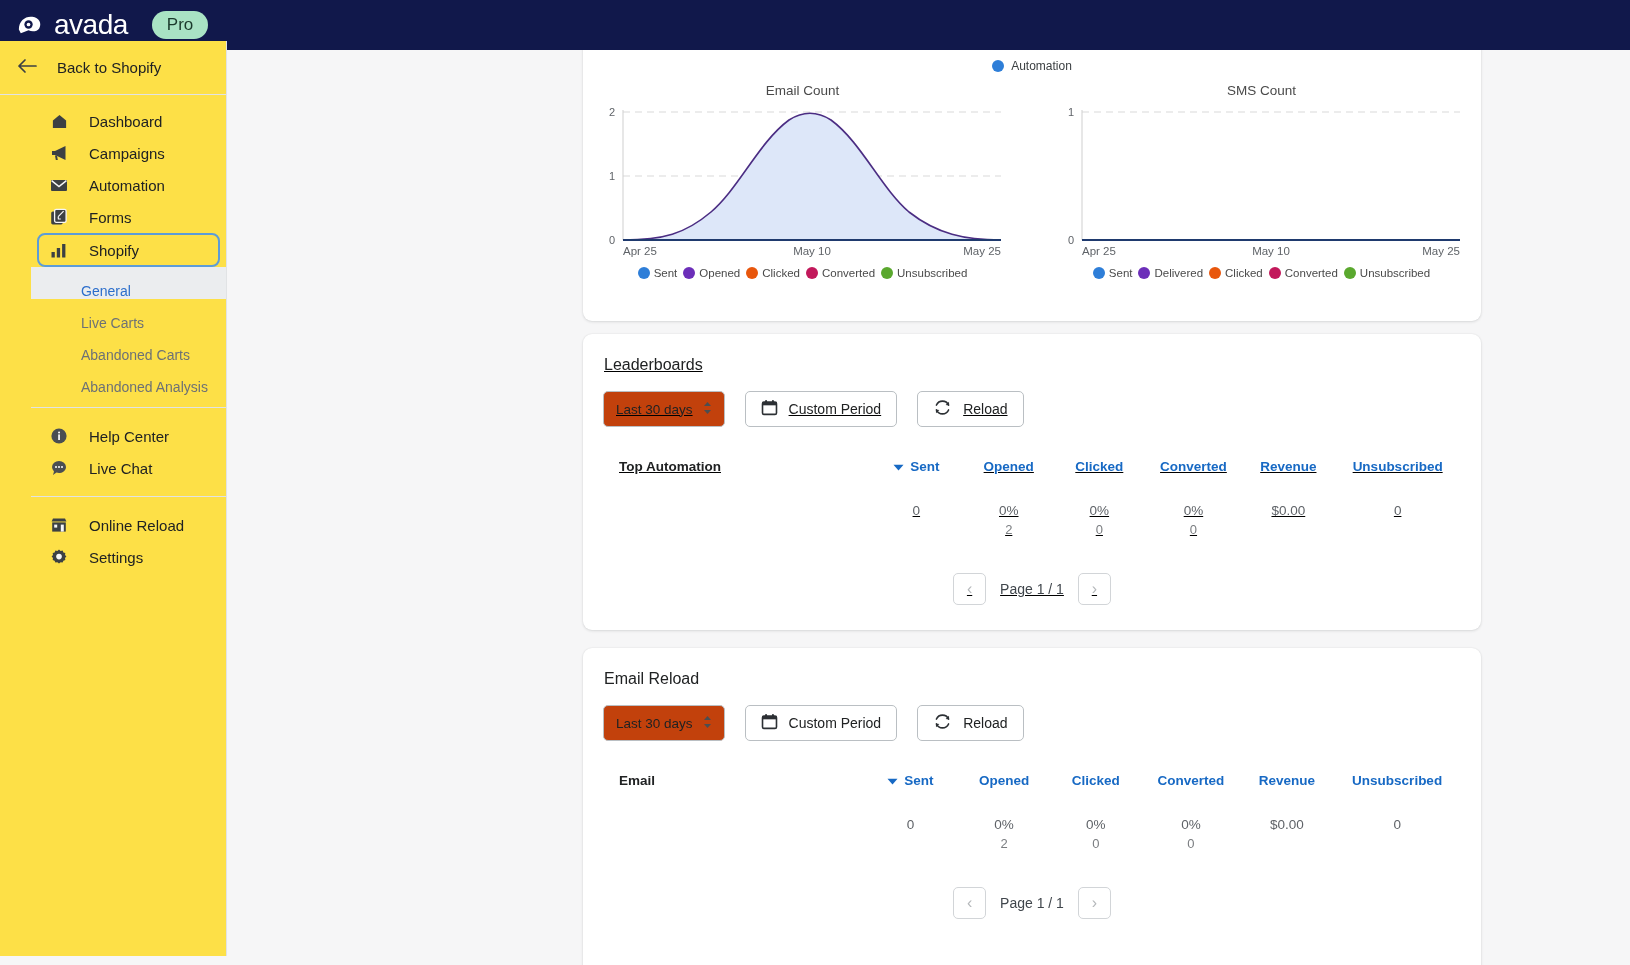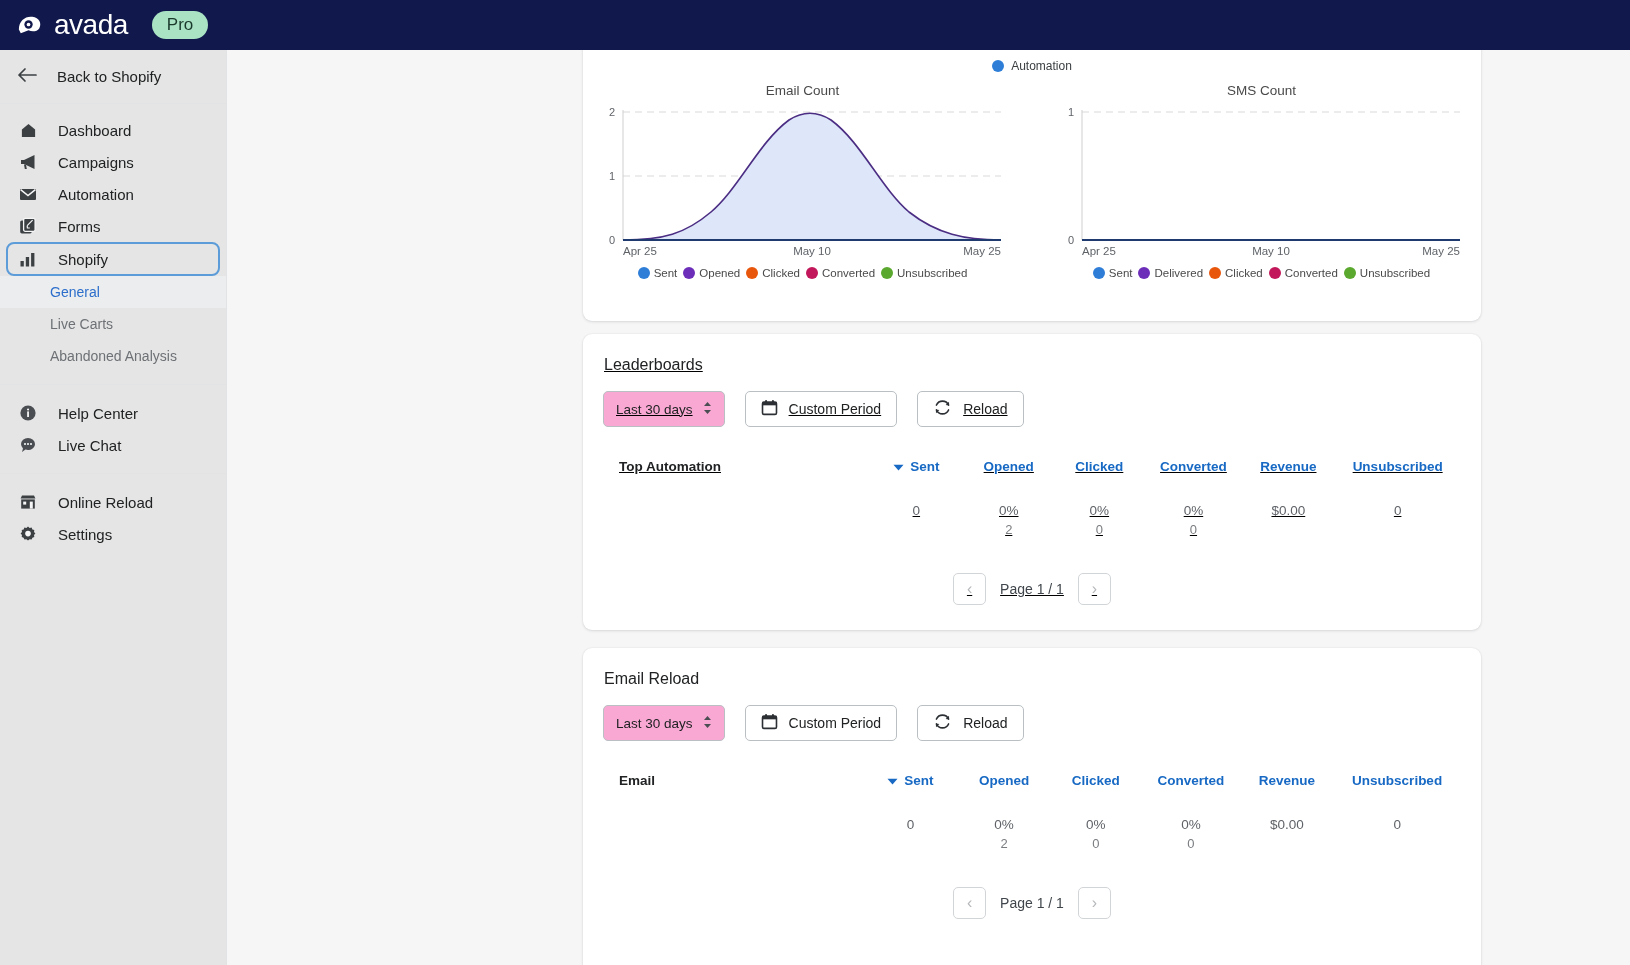--- a/index.html
+++ b/index.html
@@ -23,42 +23,42 @@
     color: #ffffff; font-size: 28px; letter-spacing: -0.5px;
     font-weight: 400; line-height: 1;
   }
   .pro-pill {
     margin-left: 24px; background: #a9e3c4; color: #1b3a2c;
     border-radius: 20px; padding: 4px 15px; font-size: 17px;
   }
 
   
   .sidebar {
-    position: absolute; top: 50px; left: 0; width: 227px; height: 915px;
-    background: #e5e5e5; border-right: 1px solid #e1e3e5;
+    position: absolute; top: 41px; left: 0; width: 227px; height: 915px;
+    background: #fde047; border-right: 1px solid #e1e3e5;
   }
   .back-row {
     display: flex; align-items: center; gap: 20px;
     height: 54px; padding-left: 17px;
     border-bottom: 1px solid #e1e3e5;
     font-size: 15px; color: #202223; cursor: pointer;
   }
-  .nav-group { padding-top: 10px; }
+  .nav-group { padding-top: 10px; padding-left: 31px; }
   .nav-item {
     display: flex; align-items: center; gap: 19px;
     height: 32px; margin: 0 6px 0 6px; padding-left: 11px;
     font-size: 15px; color: #202223; border-radius: 8px;
     cursor: pointer;
   }
   .nav-item .ico { width: 22px; display: flex; justify-content: center; }
   .nav-item.active {
     border: 2px solid #5c9cd8; padding-left: 9px; height: 34px;
   }
   .sub-item {
-    height: 32px; display: flex; align-items: center;
+    height: 32px; display: flex; align-items: flex-end;
     padding-left: 50px; font-size: 14px; color: #6d7175; cursor: pointer;
   }
   .sub-item.current { color: #2c6ecb; background: #ebedef; }
   .nav-sep { height: 1px; background: #e1e3e5; margin: 12px 0; }
 
   
   .main {
     position: absolute; top: 50px; left: 227px;
     width: 1403px; height: 915px; overflow: hidden;
   }
@@ -95,21 +95,21 @@
   
   .table-card { position: absolute; left: 356px; width: 898px; padding: 22px 20px 0 20px; }
   .lb-card { top: 284px; height: 296px; text-decoration: underline; }
   .em-card { top: 598px; height: 330px; }
   .card-title { font-size: 16px; color: #202223; margin: 0 0 17px 1px; }
 
   .controls { display: flex; gap: 20px; align-items: center; }
   .select-btn {
     display: flex; align-items: center; gap: 10px;
     height: 36px; padding: 0 12px; font-size: 13.5px; color: #202223;
-    background: #f9a8d4; border: 1px solid #babfc3; border-radius: 5px;
+    background: #c2410c; border: 1px solid #babfc3; border-radius: 5px;
     cursor: pointer;
   }
   .btn {
     display: flex; align-items: center; gap: 11px;
     height: 36px; padding: 0 15px; font-size: 14px; color: #202223;
     background: #fff; border: 1px solid #babfc3; border-radius: 5px;
     cursor: pointer;
   }
 
   table.rep { width: 100%; border-collapse: collapse; margin-top: 32px; }
@@ -218,20 +218,23 @@
           </svg>
         </span>
         <span>Shopify</span>
       </div>
 
       <div class="sub-item current">
         <span>General</span>
       </div>
       <div class="sub-item">
         <span>Live Carts</span>
+      </div>
+      <div class="sub-item">
+        <span>Abandoned Carts</span>
       </div>
       <div class="sub-item">
         <span>Abandoned Analysis</span>
       </div>
 
       <div class="nav-sep"></div>
 
       <div class="nav-item">
         <span class="ico">
           <svg width="18" height="18" viewBox="0 0 18 18">

